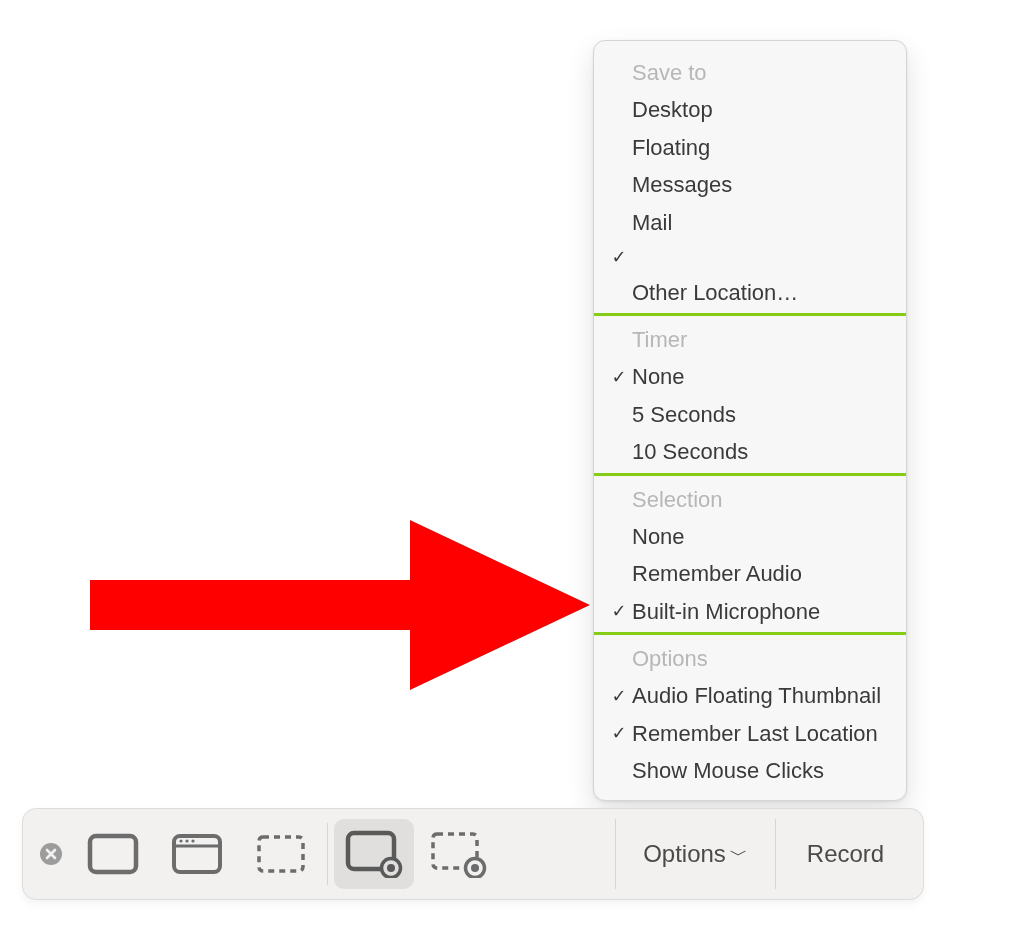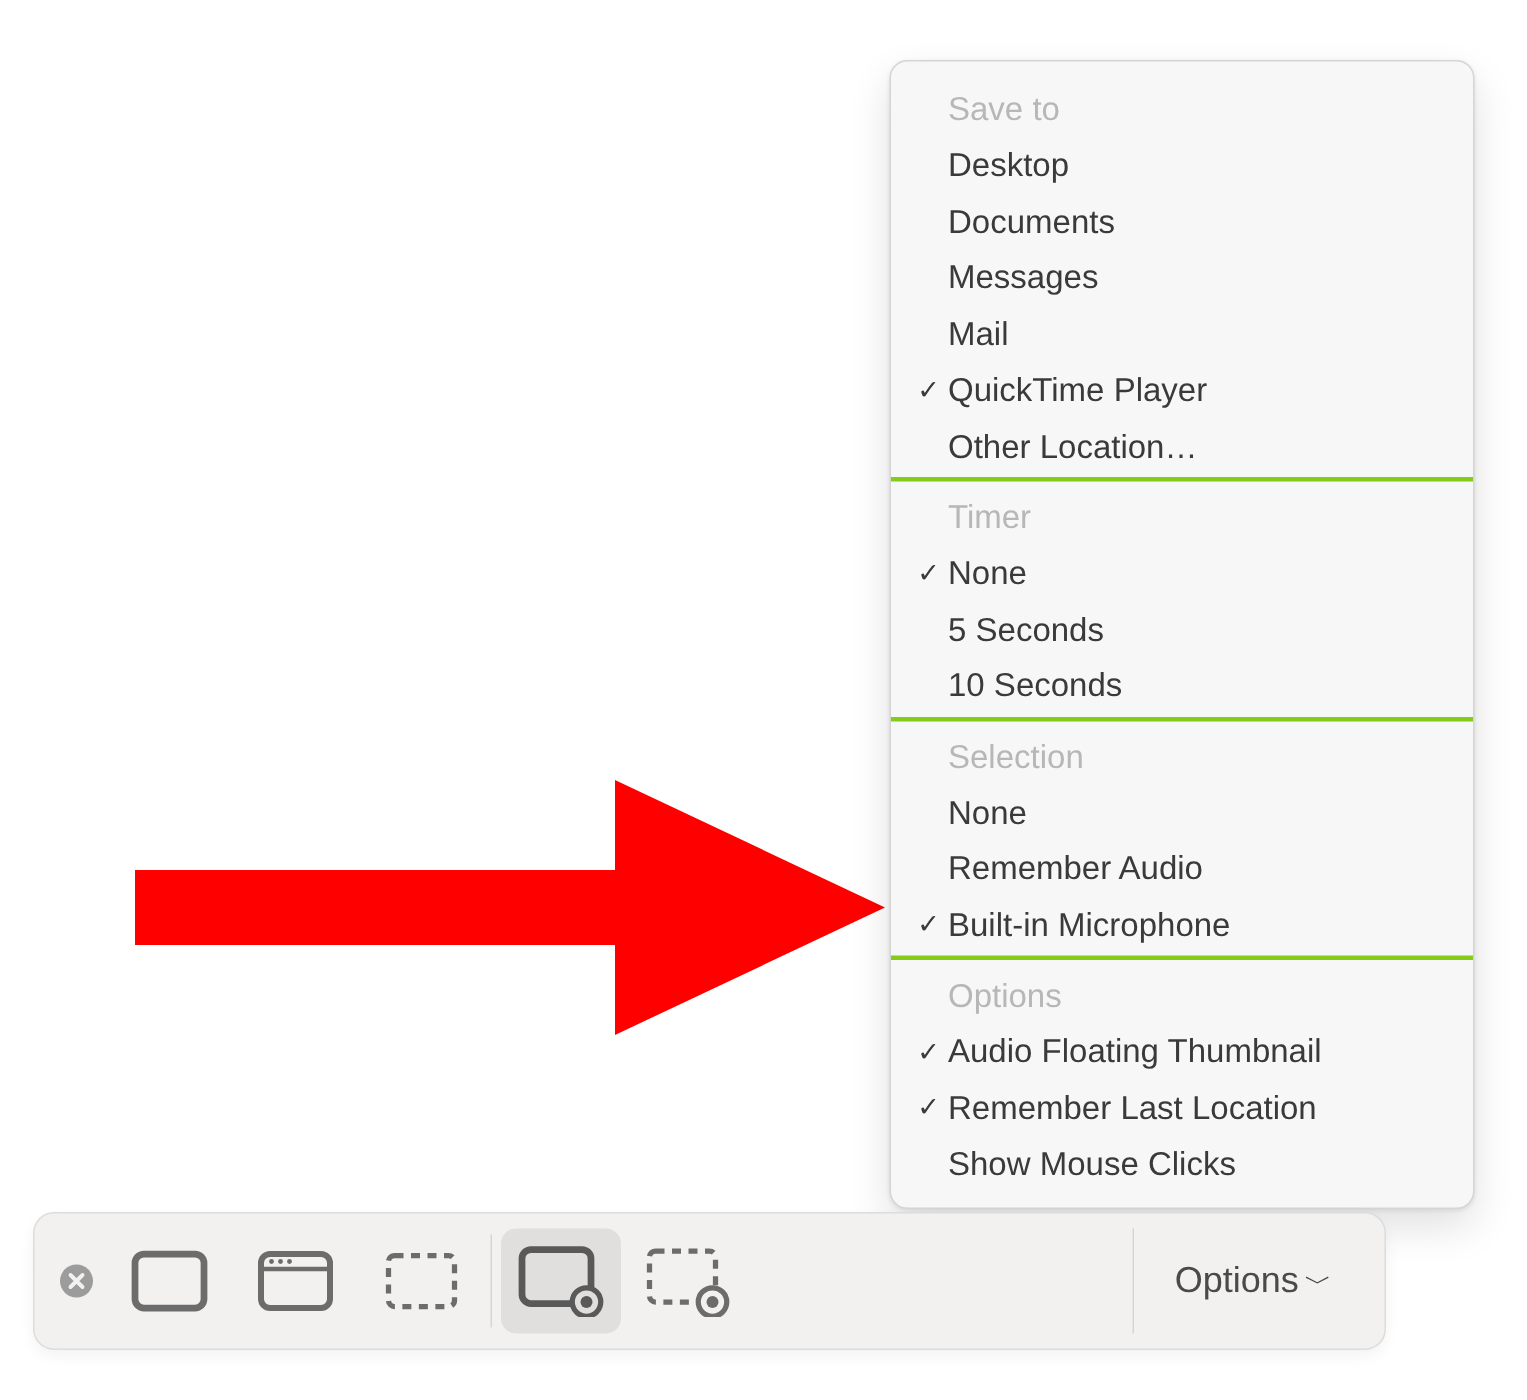--- a/index.html
+++ b/index.html
@@ -13,21 +13,21 @@
     color: #3a3a3a;
     position: relative;
     overflow: hidden;
   }
 
   
   .menu {
     position: absolute;
     left: 593px;
     top: 40px;
-    width: 390px;
+    width: 314px;
     background: #f7f7f7;
     border: 1px solid #d5d5d5;
     border-radius: 12px;
     box-shadow: 0 12px 28px rgba(0,0,0,0.12), 0 1px 3px rgba(0,0,0,0.08);
     padding: 8px 0;
   }
   .menu-section + .menu-section {
     border-top: 3px solid #84cc16;
   }
   .menu-section {
@@ -149,33 +149,32 @@
 <div class="menu">
 
   <div class="menu-section">
     <div class="menu-header">Save to</div>
     <div class="menu-item">
       <span class="check">✓</span>
       <span class="label">Desktop</span>
     </div>
     <div class="menu-item">
       <span class="check">✓</span>
-      <span class="label">Documents</span>
+      <span class="label">Floating</span>
     </div>
     <div class="menu-item">
       <span class="check">✓</span>
       <span class="label">Messages</span>
     </div>
     <div class="menu-item">
       <span class="check">✓</span>
       <span class="label">Mail</span>
     </div>
     <div class="menu-item checked">
       <span class="check">✓</span>
-      <span class="label">QuickTime Player</span>
     </div>
     <div class="menu-item">
       <span class="check">✓</span>
       <span class="label">Other Location…</span>
     </div>
   </div>
 
   <div class="menu-section">
     <div class="menu-header">Timer</div>
     <div class="menu-item checked">
@@ -275,14 +274,17 @@
     </svg>
   </div>
 
   <div class="flex-spacer"></div>
 
   <div class="tb-text-btn options">
     <span>Options</span>
     <span class="chevron">﹀</span>
   </div>
 
+  <div class="tb-text-btn record">
+    <span>Record</span>
+  </div>
 
 </div>
 
 </body></html>

